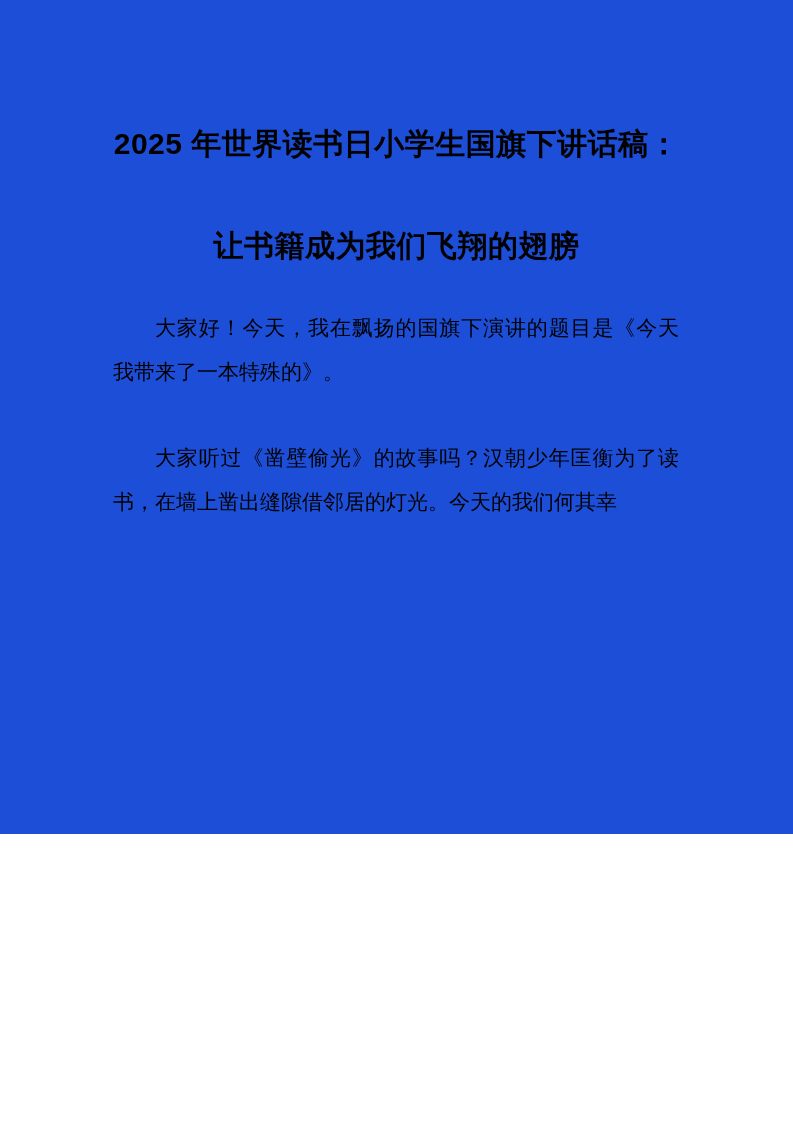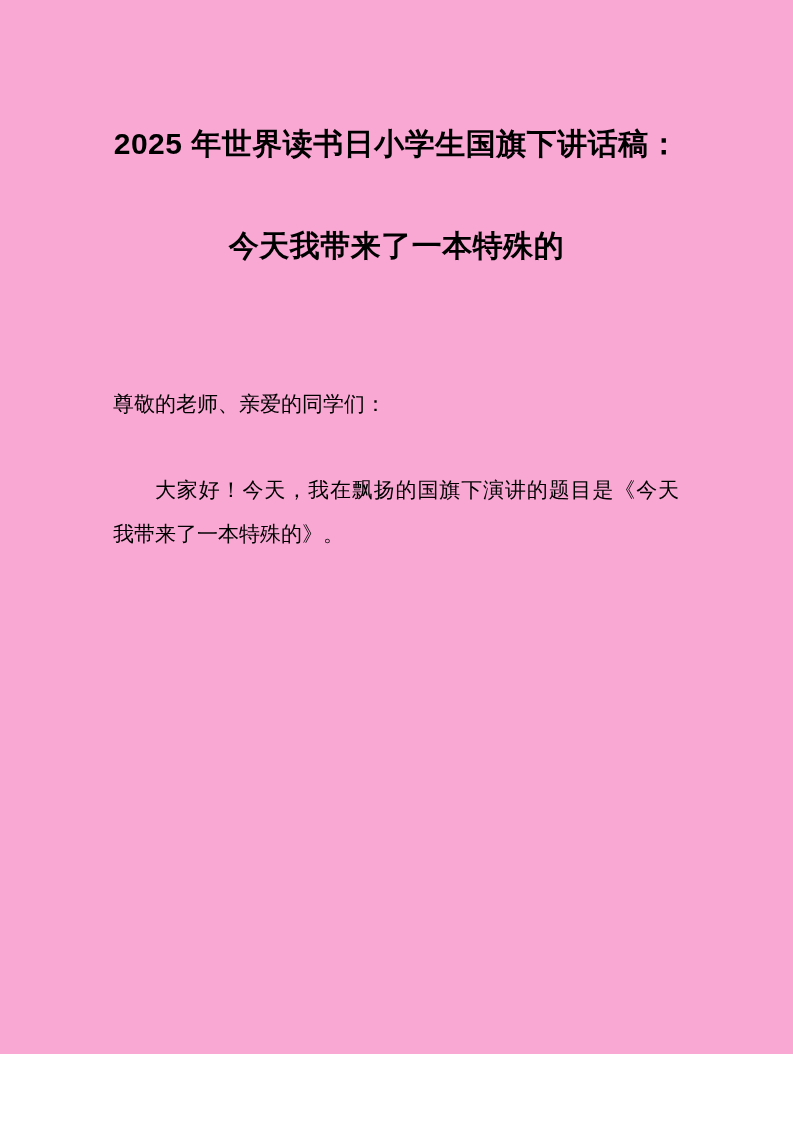--- a/index.html
+++ b/index.html
@@ -3,23 +3,23 @@
 <meta charset="utf-8">
 <style>
   html, body {
     margin: 0;
     padding: 0;
     background: #ffffff;
   }
   .page {
     position: relative;
     width: 793px;
-    height: 1054px;
+    height: 834px;
     margin: 0 auto;
-    background: #f9a8d4;
+    background: #1d4ed8;
     color: #000000;
     overflow: hidden;
     font-family: "Liberation Sans", sans-serif;
   }
   .doc-title {
     margin: 0;
     text-align: center;
     font-size: 30px;
     font-weight: bold;
     line-height: 36px;
@@ -50,25 +50,25 @@
     text-indent: 2em;
   }
 </style>
 </head>
 <body>
 
 <div class="page">
 
   <h1 class="doc-title line1">2025 年世界读书日小学生国旗下讲话稿：</h1>
 
-  <h1 class="doc-title line2">今天我带来了一本特殊的</h1>
+  <h1 class="doc-title line2">让书籍成为我们飞翔的翅膀</h1>
 
   <div class="body-text">
 
-    <p class="salutation">尊敬的老师、亲爱的同学们：</p>
 
     <p class="para">大家好！今天，我在飘扬的国旗下演讲的题目是《今天我带来了一本特殊的》。</p>
 
 
 
+    <p class="para">大家听过《凿壁偷光》的故事吗？汉朝少年匡衡为了读书，在墙上凿出缝隙借邻居的灯光。今天的我们何其幸</p>
 
   </div>
 </div>
 
 </body></html>

